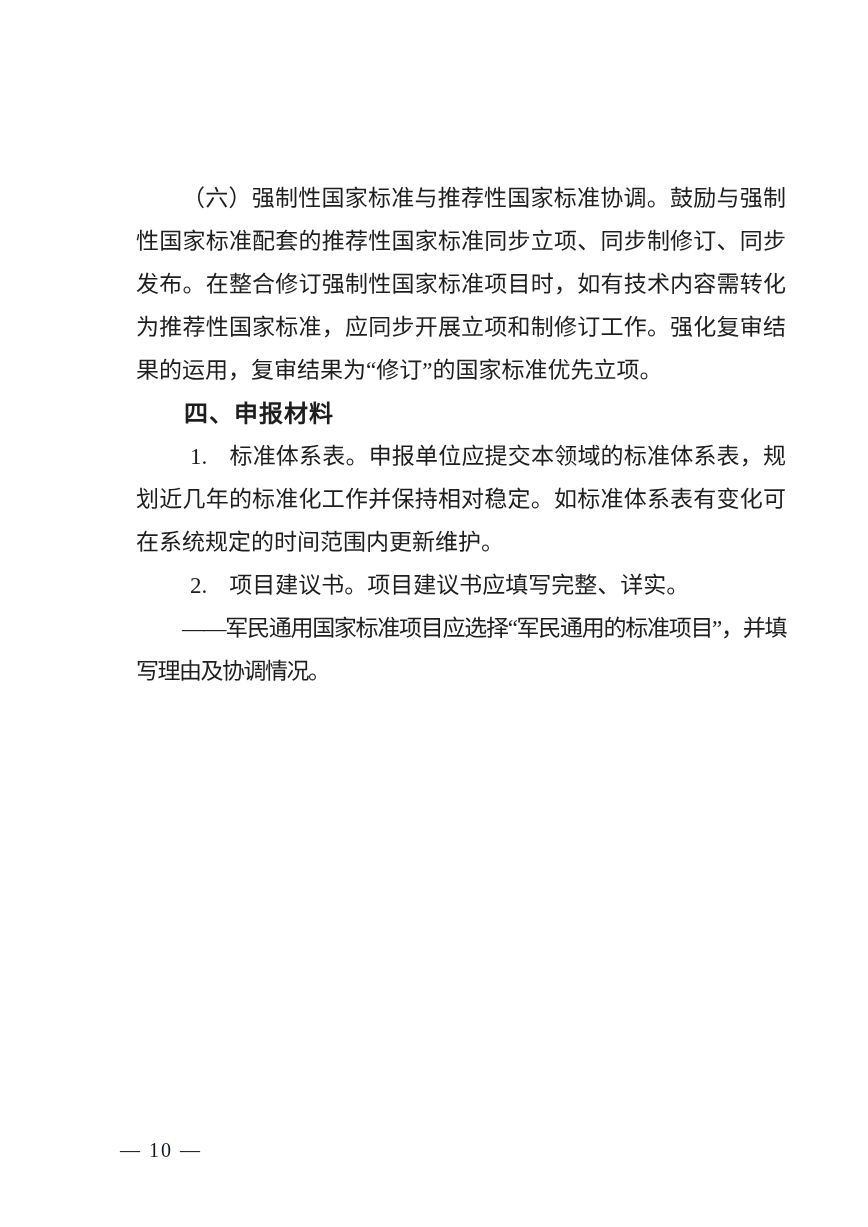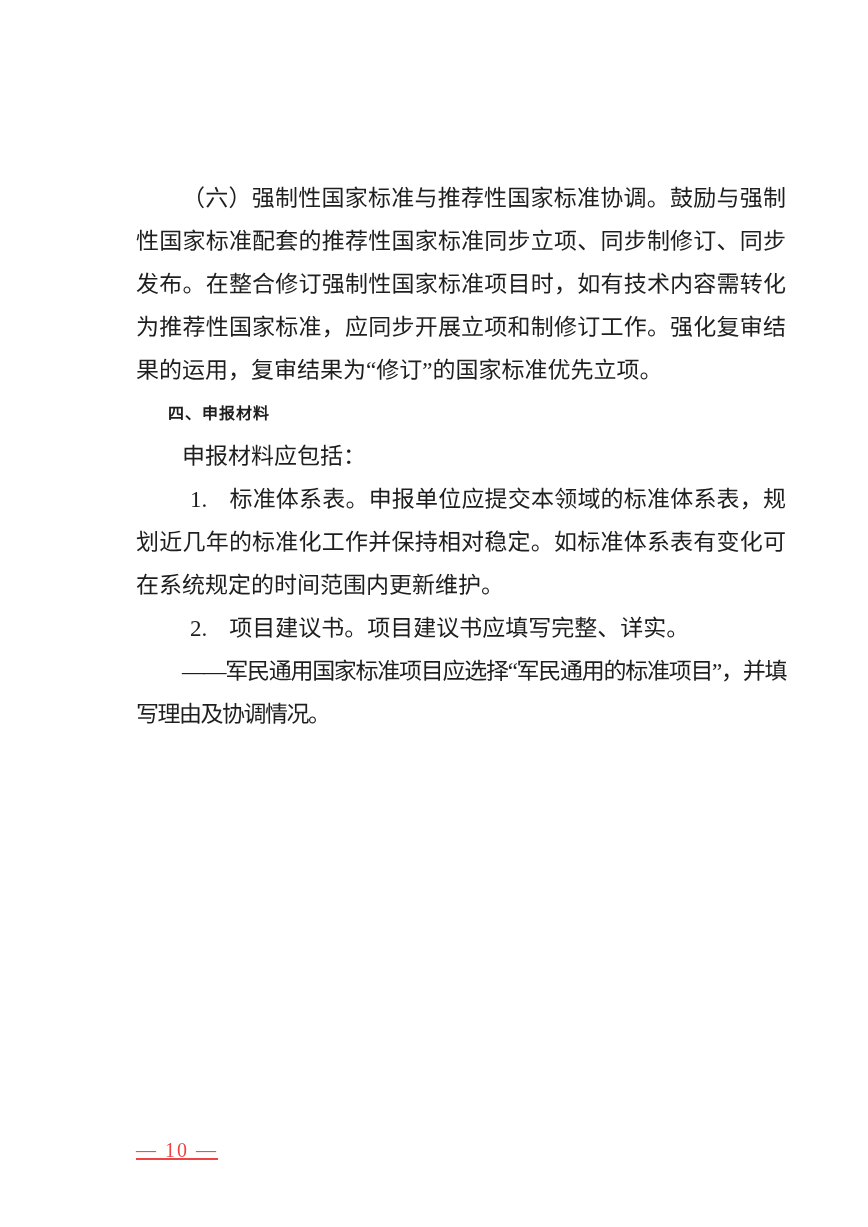--- a/index.html
+++ b/index.html
@@ -22,55 +22,53 @@
     line-height:43px;
     text-align:justify;
   }
   .text-block p {
     margin:0;
     text-indent:2em;
   }
   .heading {
     font-family:"Liberation Sans","DejaVu Sans",sans-serif;
     font-weight:700;
-    font-size:16px;
+    font-size:24px;
     letter-spacing:1px;
   }
   .url {
     font-size:19px;
     letter-spacing:0.8px;
   }
   .num { margin-right:14px; }
   .tight { letter-spacing:-1.5px; }
   .footer {
     position:absolute;
-    left:104px;
+    left:88px;
     top:1106px;
     font-size:20px;
     line-height:24px;
     letter-spacing:2px;
-    color:#ef4444;
-    text-decoration:underline;
+    color:#0f172a;
   }
   .speck {
     position:absolute;
     background:#eeeeee;
     border-radius:50%;
   }
   .speck1 { left:846px; top:800px; width:10px; height:8px; }
   .speck2 { left:845px; top:878px; width:8px; height:6px; }
 </style>
 </head>
 <body>
 
 <div class="page">
   <div class="text-block">
     <p class="body">（六）强制性国家标准与推荐性国家标准协调。鼓励与强制性国家标准配套的推荐性国家标准同步立项、同步制修订、同步发布。在整合修订强制性国家标准项目时，如有技术内容需转化为推荐性国家标准，应同步开展立项和制修订工作。强化复审结果的运用，复审结果为“修订”的国家标准优先立项。</p>
     <p class="heading">四、申报材料</p>
-    <p class="body">申报材料应包括：</p>
     <p class="body"><span class="num">1.</span><span>标准体系表。申报单位应提交本领域的标准体系表，规划近几年的标准化工作并保持相对稳定。如标准体系表有变化可在系统规定的时间范围内更新维护。</span></p>
     <p class="body"><span class="num">2.</span><span>项目建议书。项目建议书应填写完整、详实。</span></p>
     <p class="body tight">——军民通用国家标准项目应选择“军民通用的标准项目”，并填写理由及协调情况。</p>
   </div>
 
   <div class="footer">— 10 —</div>
 
   <div class="speck speck1"></div>
   <div class="speck speck2"></div>
 </div>

